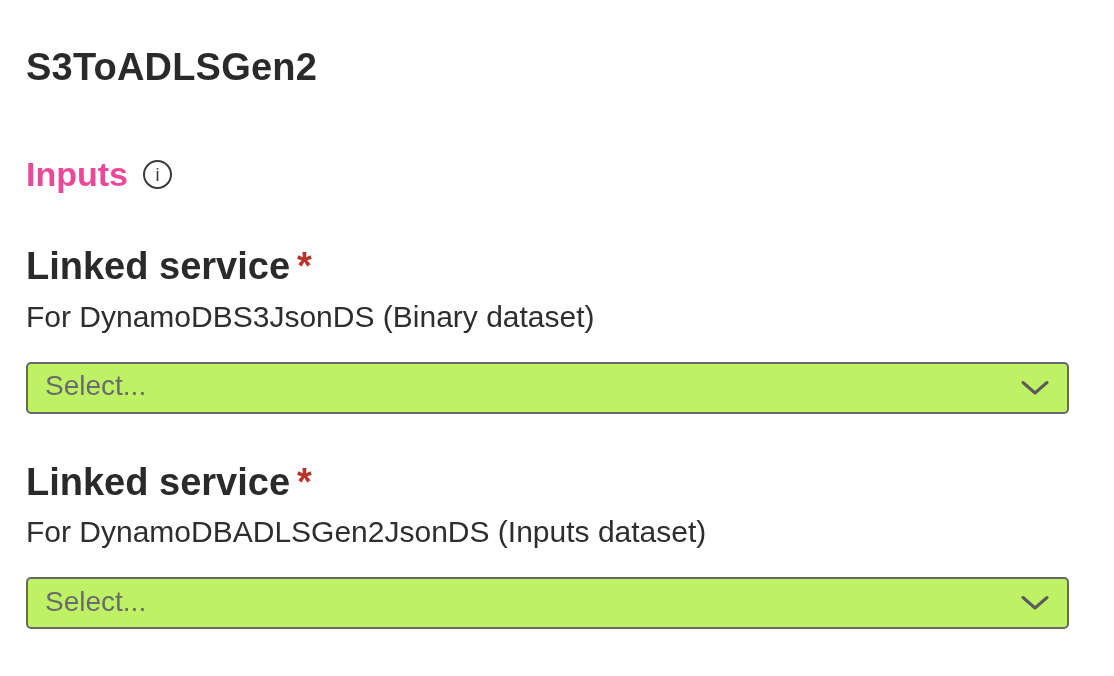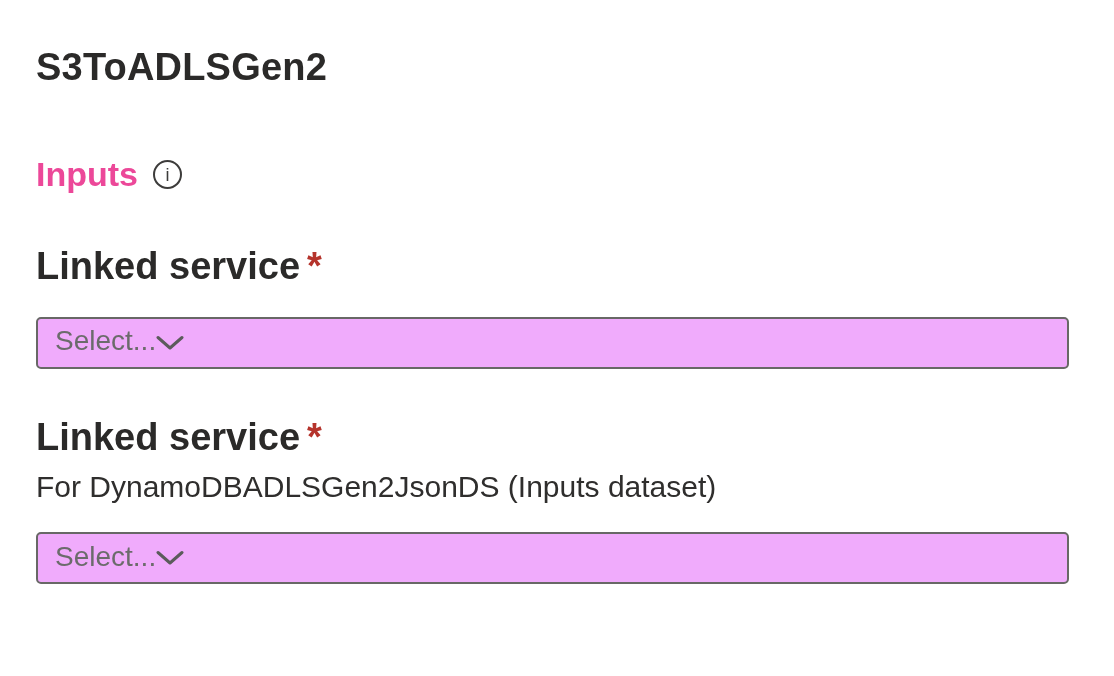--- a/index.html
+++ b/index.html
@@ -5,21 +5,21 @@
   * { margin: 0; padding: 0; box-sizing: border-box; }
   html, body {
     width: 1114px;
     height: 676px;
     background: #ffffff;
     font-family: "Liberation Sans", sans-serif;
     color: #323130;
     overflow: hidden;
   }
   .container {
-    padding: 0 45px 0 36px;
+    padding: 0 45px 0 26px;
     width: 1114px;
   }
   .page-title {
     margin-top: 44px;
     font-size: 38px;
     font-weight: 700;
     line-height: 1.25;
     color: #2b2a29;
     letter-spacing: 0.2px;
   }
@@ -69,24 +69,24 @@
     font-weight: 400;
     line-height: 1.2;
     color: #2f2e2d;
   }
   .dropdown {
     margin-top: 27px;
     height: 52px;
     width: 100%;
     border: 2px solid #686866;
     border-radius: 5px;
-    background: #f0abfc;
+    background: #bef264;
     display: flex;
     align-items: center;
-    justify-content: flex-start;
+    justify-content: space-between;
     padding: 0 18px 0 17px;
     cursor: pointer;
   }
   .dropdown-placeholder {
     font-size: 28px;
     color: #6b6b6b;
     line-height: 1;
     padding-bottom: 3px;
   }
   .chevron-down-icon {
@@ -104,20 +104,21 @@
 
   <div class="inputs-heading-row">
     <h2 class="inputs-heading">Inputs</h2>
     <span class="info-icon">i</span>
   </div>
 
   <div class="field-group field-group-1">
     <div class="field-label">
       <span>Linked service</span><span class="required-asterisk">*</span>
     </div>
+    <div class="field-description">For DynamoDBS3JsonDS (Binary dataset)</div>
     <div class="dropdown" role="combobox" aria-expanded="false">
       <span class="dropdown-placeholder">Select...</span>
       <span class="chevron-down-icon">
         <svg width="28" height="16" viewBox="0 0 28 16" fill="none">
           <path d="M2 2.5 L14 13 L26 2.5" stroke="#5b5b5b" stroke-width="3" stroke-linecap="round" stroke-linejoin="round" fill="none"></path>
         </svg>
       </span>
     </div>
   </div>
 

